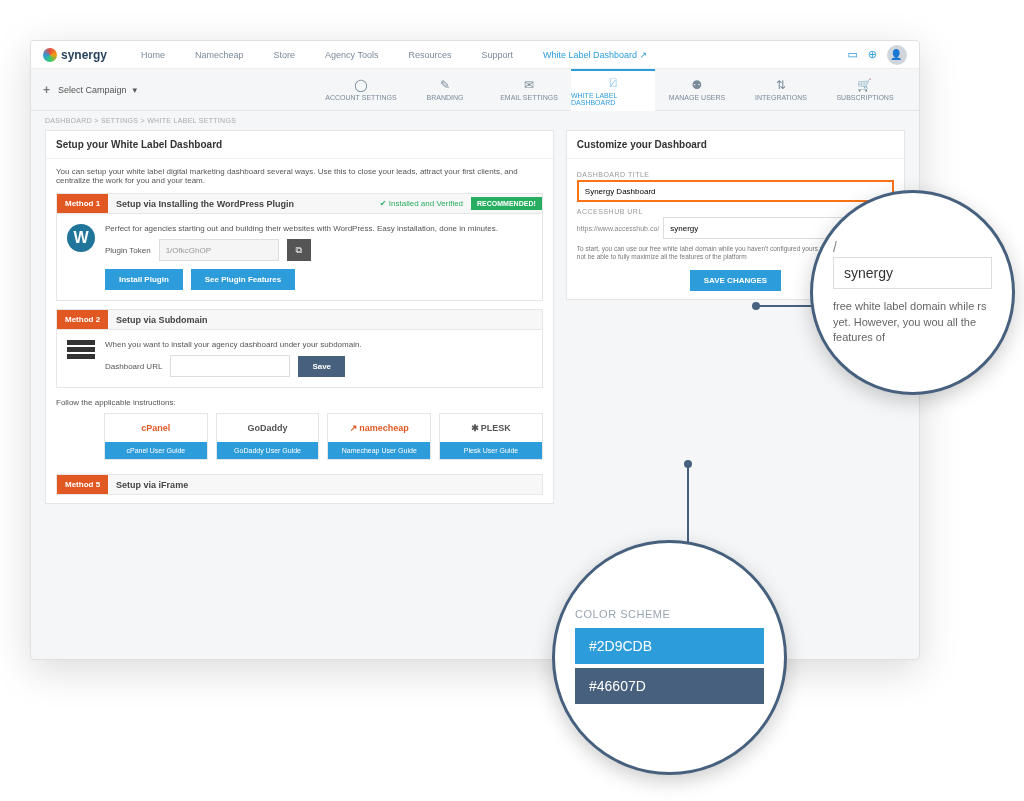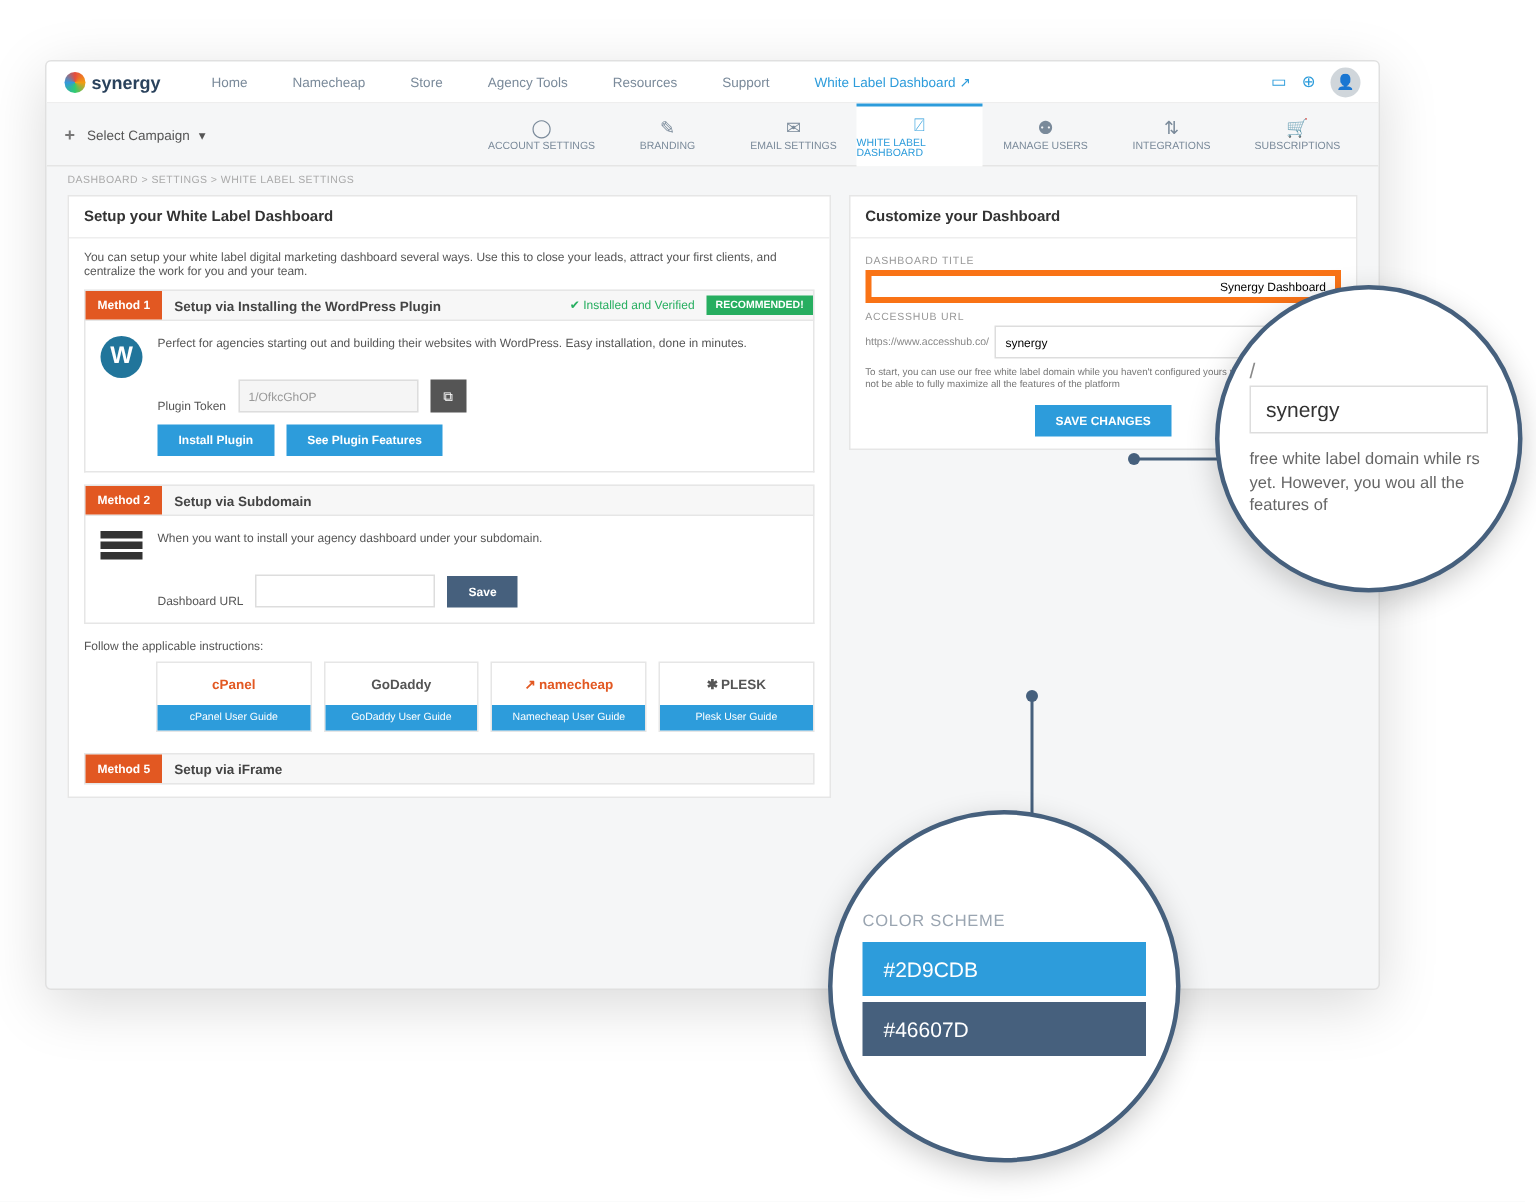--- a/index.html
+++ b/index.html
@@ -30,35 +30,35 @@
 .method-row { display: flex; align-items: center; background: #f7f7f7; border: 1px solid #e6e6e6; margin-top: 8px; }
 .method-badge { background: #e25822; color: #fff; font-size: 8px; padding: 5px 8px; font-weight: 600; }
 .method-title { font-size: 9px; font-weight: 600; color: #444; padding-left: 8px; flex: 1; }
 .verified { color: #27ae60; font-size: 8px; margin-right: 8px; }
 .recommended { background: #27ae60; color: #fff; font-size: 7px; padding: 3px 6px; font-weight: 600; }
 .method-body { display: flex; gap: 10px; padding: 10px; border: 1px solid #e6e6e6; border-top: none; }
 .wp-icon { width: 28px; height: 28px; border-radius: 50%; background: #21759b; color: #fff; display: flex; align-items: center; justify-content: center; font-size: 16px; font-weight: bold; }
 .server-icon { width: 28px; display: flex; flex-direction: column; gap: 2px; }
 .server-bar { height: 5px; background: #333; }
 .method-desc { flex: 1; font-size: 8px; color: #555; }
-.field-row { display: flex; align-items: flex-end; gap: 8px; margin-top: 20px; }
+.field-row { display: flex; align-items: center; gap: 8px; margin-top: 6px; }
 .label-small { font-size: 8px; color: #555; }
 .input-sm { height: 22px; border: 1px solid #ddd; background: #f5f5f5; padding: 0 6px; font-size: 8px; color: #999; flex: 1; max-width: 120px; }
 .input-sm.white { background: #fff; color: #333; }
 .copy-btn { width: 24px; height: 22px; background: #555; color: #fff; display: flex; align-items: center; justify-content: center; font-size: 9px; }
 .btn { background: #2d9cdb; color: #fff; border: none; font-size: 8px; padding: 6px 14px; font-weight: 600; cursor: pointer; }
 .btn.dark { background: #46607d; }
 .btn-row { display: flex; gap: 8px; margin-top: 8px; }
 .instructions-label { font-size: 8px; color: #555; margin-top: 10px; }
 .provider-grid { display: flex; gap: 8px; margin-top: 6px; padding-left: 48px; }
 .provider { flex: 1; display: flex; flex-direction: column; border: 1px solid #e6e6e6; background: #fff; }
 .provider-logo { height: 28px; display: flex; align-items: center; justify-content: center; font-size: 9px; font-weight: 700; }
 .provider-btn { background: #2d9cdb; color: #fff; font-size: 7px; padding: 5px 2px; text-align: center; }
 .section-label { font-size: 7px; color: #999; text-transform: uppercase; letter-spacing: .5px; margin-top: 4px; margin-bottom: 2px; }
-.input-full { width: 100%; height: 22px; border: 4px solid #f97316; padding: 0 6px; font-size: 8px; text-align: right; }
+.input-full { width: 100%; height: 22px; border: 2px solid #f97316; padding: 0 6px; font-size: 8px; }
 .url-row { display: flex; align-items: center; gap: 4px; margin-top: 2px; }
 .url-prefix { font-size: 7px; color: #888; }
 .url-input { flex: 1; height: 22px; border: 1px solid #ddd; padding: 0 6px; font-size: 8px; }
 .tiny-text { font-size: 6.5px; color: #777; line-height: 1.3; margin-top: 6px; }
 .center { display: flex; justify-content: center; margin-top: 8px; }
 .color-row { display: flex; gap: 10px; }
 .color-col { flex: 1; }
 .color-swatch { color: #fff; font-size: 7px; padding: 5px 8px; font-weight: 600; margin-bottom: 2px; }
 .mockup { flex: 1; border: 1px solid #ddd; height: 56px; background: linear-gradient(#e9ecef 0 10px, #fff 10px); display: flex; gap: 2px; padding: 12px 4px 4px; }
 .mockup div { flex: 1; background: #e8e8e8; }

